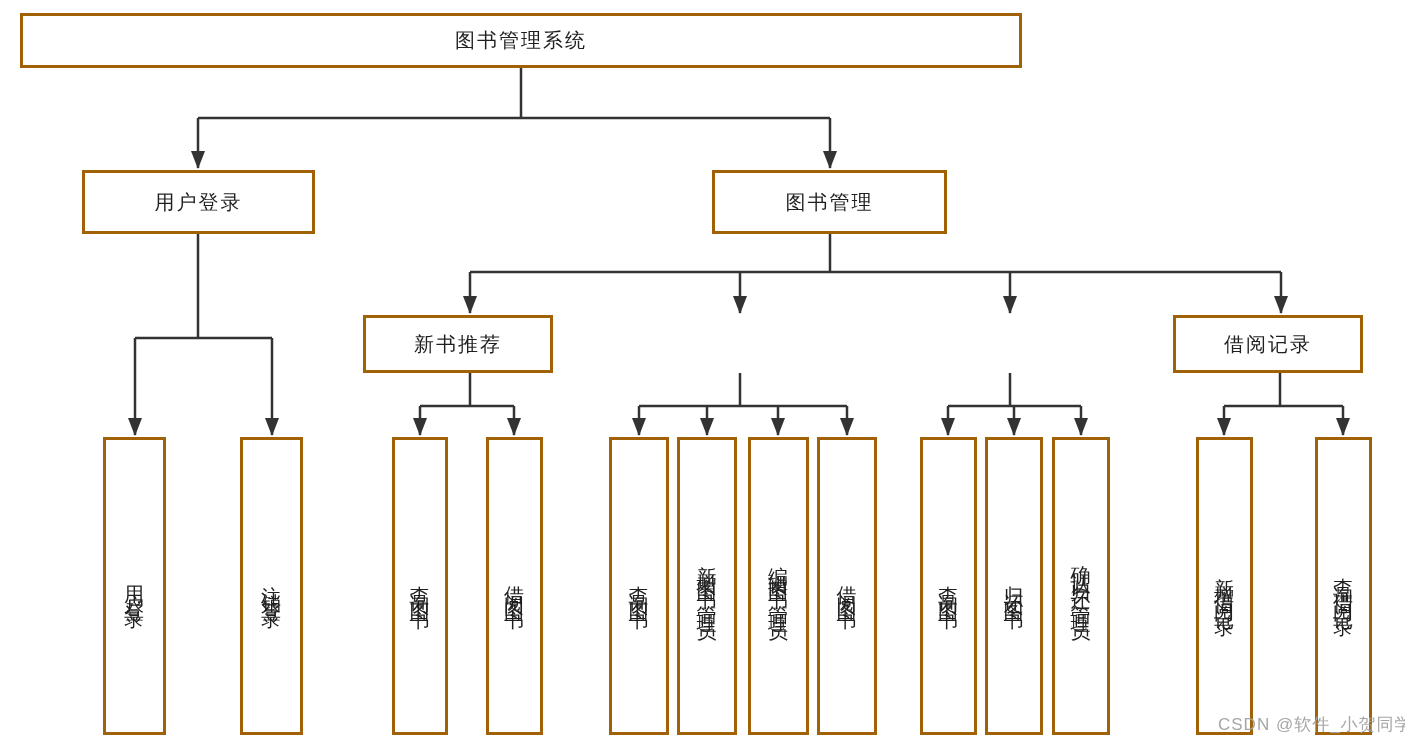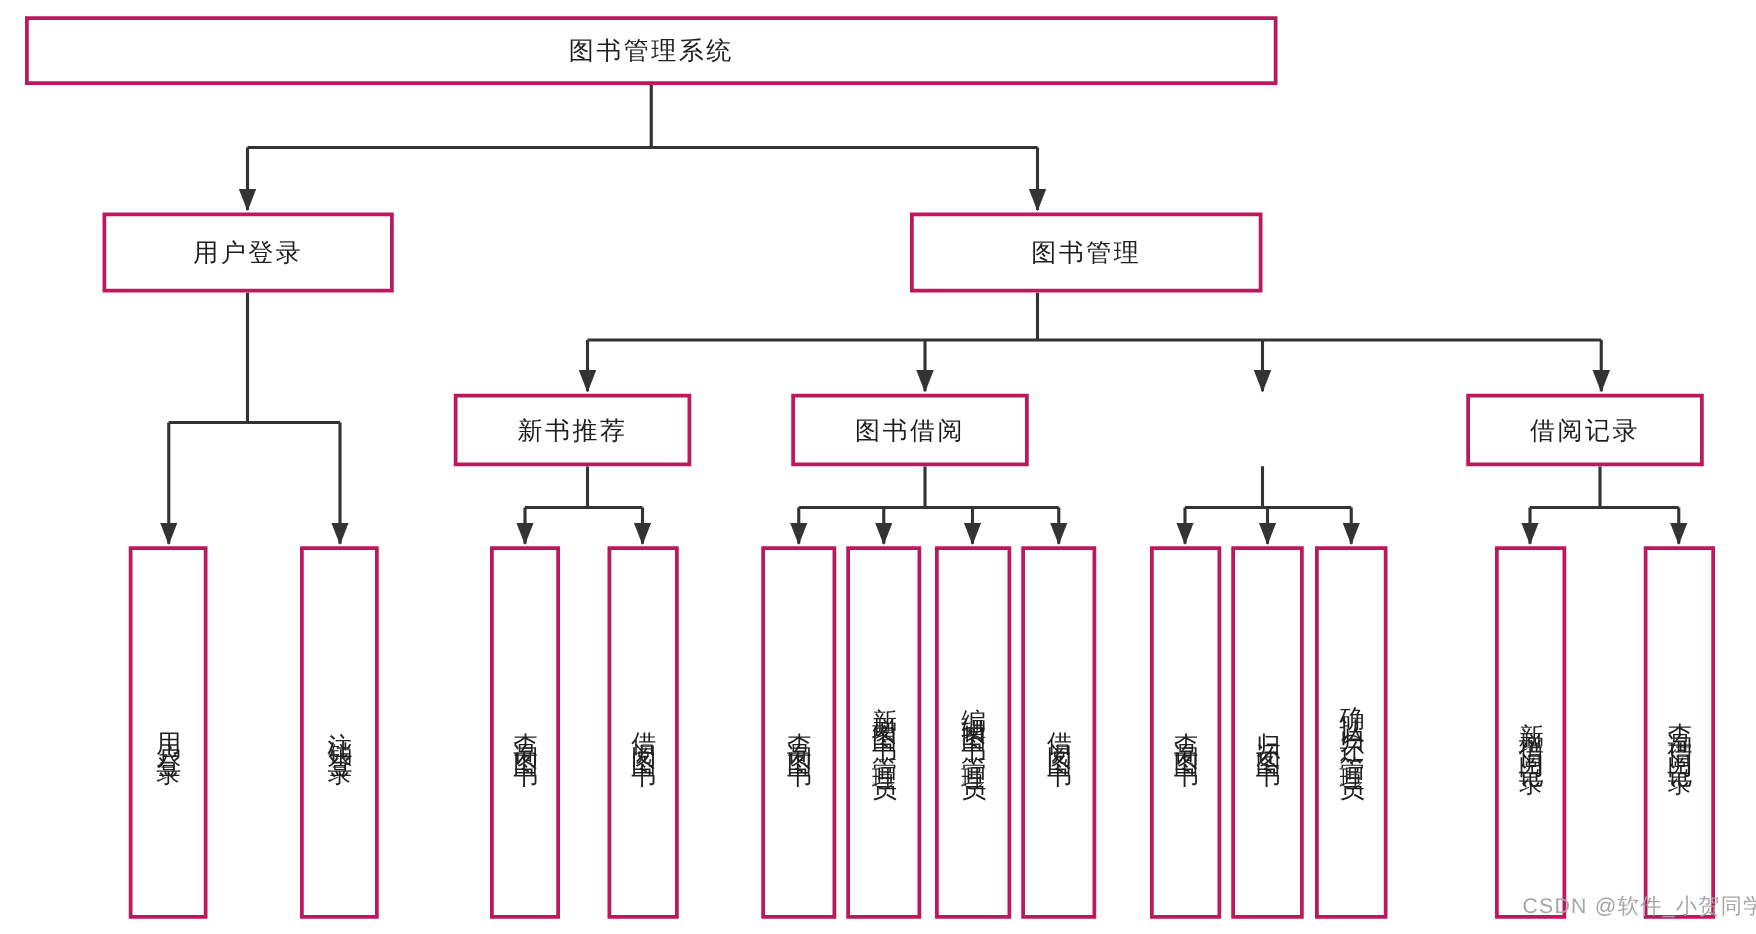--- a/index.html
+++ b/index.html
@@ -7,40 +7,40 @@
     position:relative;
     width:1405px; height:747px;
     background:#ffffff;
     font-family:"Liberation Sans","DejaVu Sans",sans-serif;
     overflow:hidden;
   }
   .connectors { position:absolute; left:0; top:0; width:1405px; height:747px; }
   .box {
     position:absolute;
     box-sizing:border-box;
-    border:3px solid #be185d;
+    border:3px solid #a16207;
     background:#ffffff;
     display:flex; align-items:center; justify-content:center;
     color:#1f1f1f;
   }
   .hbox { font-size:20px; letter-spacing:2px; white-space:nowrap; }
   .vbox .vtext {
     writing-mode:vertical-rl;
     text-orientation:mixed;
     font-size:20px;
     letter-spacing:8px;
     line-height:1;
     white-space:nowrap;
     color:#1f1f1f;
   }
   
   .n-root      { left:20px;  top:13px;  width:1002px; height:55px; }
   
   .n-userlogin { left:82px;  top:170px; width:233px;  height:64px; }
-  .n-bookmgmt  { left:728px; top:170px; width:282px;  height:64px; }
+  .n-bookmgmt  { left:712px; top:170px; width:235px;  height:64px; }
   
   .lvl3        { top:315px; width:190px; height:58px; }
   .n-newbook   { left:363px; }
   .n-borrowmod { left:633px; }
   .n-current   { left:903px; }
   .n-record    { left:1173px; }
   
   .leaf        { top:437px; height:298px; }
   .n-l-login   { left:103px;  width:63px; }
   .n-l-logout  { left:240px;  width:63px; }
@@ -120,21 +120,20 @@
       <path d="M1343 406 L1343 435" marker-end="url(#arrow)"></path>
     </g>
   </svg>
 
   <div class="box hbox n-root">图书管理系统</div>
 
   <div class="box hbox n-userlogin">用户登录</div>
   <div class="box hbox n-bookmgmt">图书管理</div>
 
   <div class="box hbox lvl3 n-newbook">新书推荐</div>
-  <div class="box hbox lvl3 n-borrowmod">图书借阅</div>
   <div class="box hbox lvl3 n-record">借阅记录</div>
 
   <div class="box vbox leaf n-l-login">
     <span class="vtext">用户登录</span>
   </div>
   <div class="box vbox leaf n-l-logout">
     <span class="vtext">注销登录</span>
   </div>
   <div class="box vbox leaf n-l-nbrq">
     <span class="vtext">查询图书</span>

